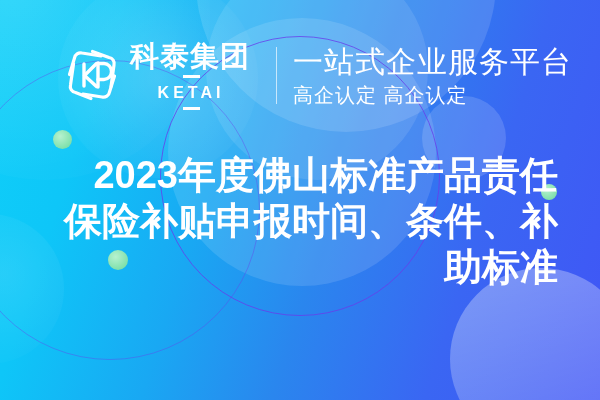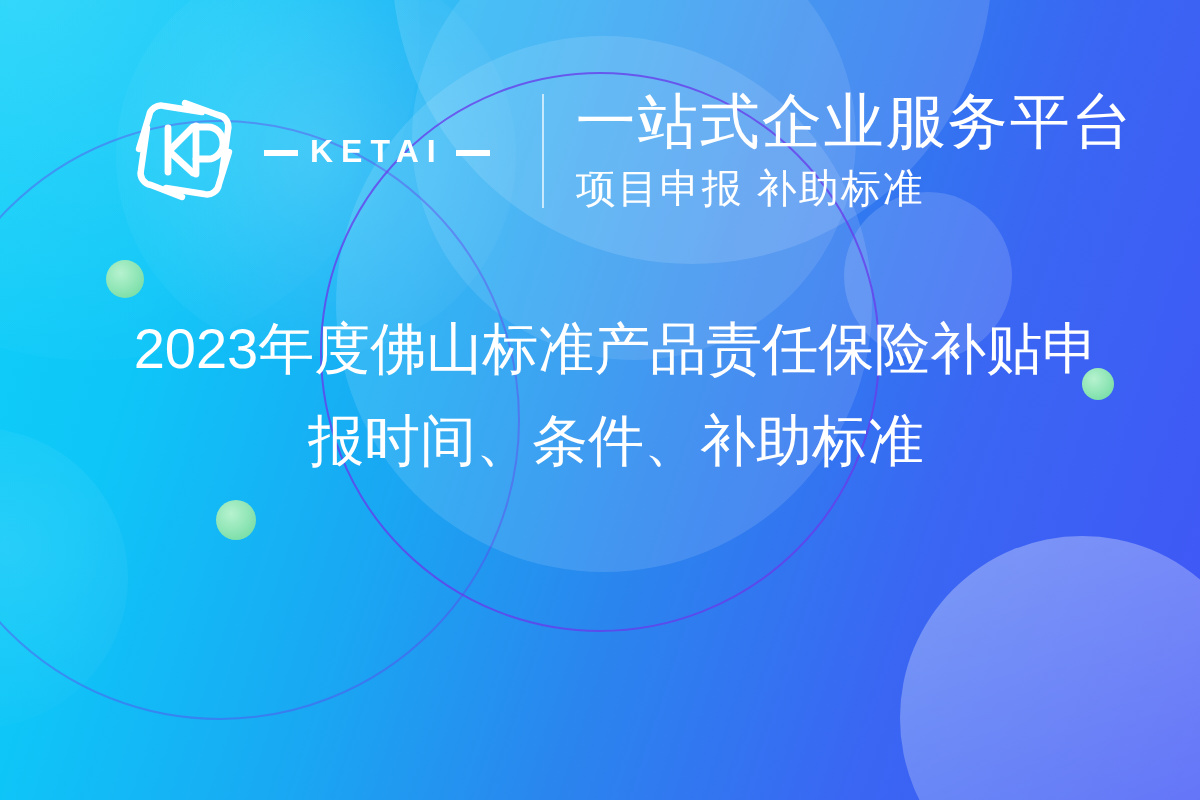--- a/index.html
+++ b/index.html
@@ -73,21 +73,21 @@
   .logo-mark { width:60px; height:60px; flex:0 0 60px; }
   .logo-words { margin-left:8px; }
   .logo-cn {
     display:block;
     font-size:29px; font-weight:bold; color:#ffffff;
     letter-spacing:1px; line-height:32px;
     white-space:nowrap;
   }
   .logo-en-row {
     display:flex; align-items:center; gap:6px;
-    margin-top:3px; padding-left:2px;
+    margin-top:3px; padding-left:2px;flex-direction:column;
   }
   .dash { display:block; width:17px; height:3px; background:#ffffff; }
   .logo-en {
     font-size:16px; font-weight:bold; color:#ffffff;
     letter-spacing:4px; line-height:17px; white-space:nowrap;
   }
 
   .divider {
     width:1px; height:57px;
     background:rgba(255,255,255,0.65);
@@ -107,23 +107,23 @@
     margin-top:5px;
     font-size:20px; color:#ffffff;
     line-height:22px; letter-spacing:1px;
     white-space:nowrap;
   }
 
   
   .title {
     position:absolute; left:58px; top:152px;
     width:500px;
-    font-size:28px; font-weight:normal; color:#ffffff;
+    font-size:38px; font-weight:bold; color:#ffffff;
     line-height:46px; letter-spacing:0px;
-    text-align:center;
+    text-align:right;
   }
 </style>
 </head>
 <body>
 
 <div id="banner">
 
   <div class="deco blob-a"></div>
   <div class="deco blob-bl"></div>
   <div class="deco blob-top"></div>
@@ -153,32 +153,33 @@
             <path d="M22 19 L22 41"></path>
             <path d="M34.5 18.5 L22.5 30.5 L34.5 41.5"></path>
           </g>
           <g fill="none" stroke="#ffffff" stroke-width="3.4" stroke-linecap="round" stroke-linejoin="round">
             <path d="M36 18 L36 42"></path>
             <path d="M36 18.5 L42 18.5 A7.5 8 0 0 1 42 34.5 L36 34.5"></path>
           </g>
         </svg>
       </span>
       <span class="logo-words">
+        <span class="logo-cn">科泰集团</span>
         <span class="logo-en-row">
           <i class="dash"></i>
           <span class="logo-en">KETAI</span>
           <i class="dash"></i>
         </span>
       </span>
     </div>
 
     <div class="divider"></div>
 
     <div class="slogan">
       <span class="slogan-main">一站式企业服务平台</span>
-      <span class="slogan-sub">项目申报 补助标准</span>
+      <span class="slogan-sub">高企认定 高企认定</span>
     </div>
 
   </div>
 
   <h1 class="title">2023年度佛山标准产品责任保险补贴申报时间、条件、补助标准</h1>
 
 </div>
 
 </body></html>

